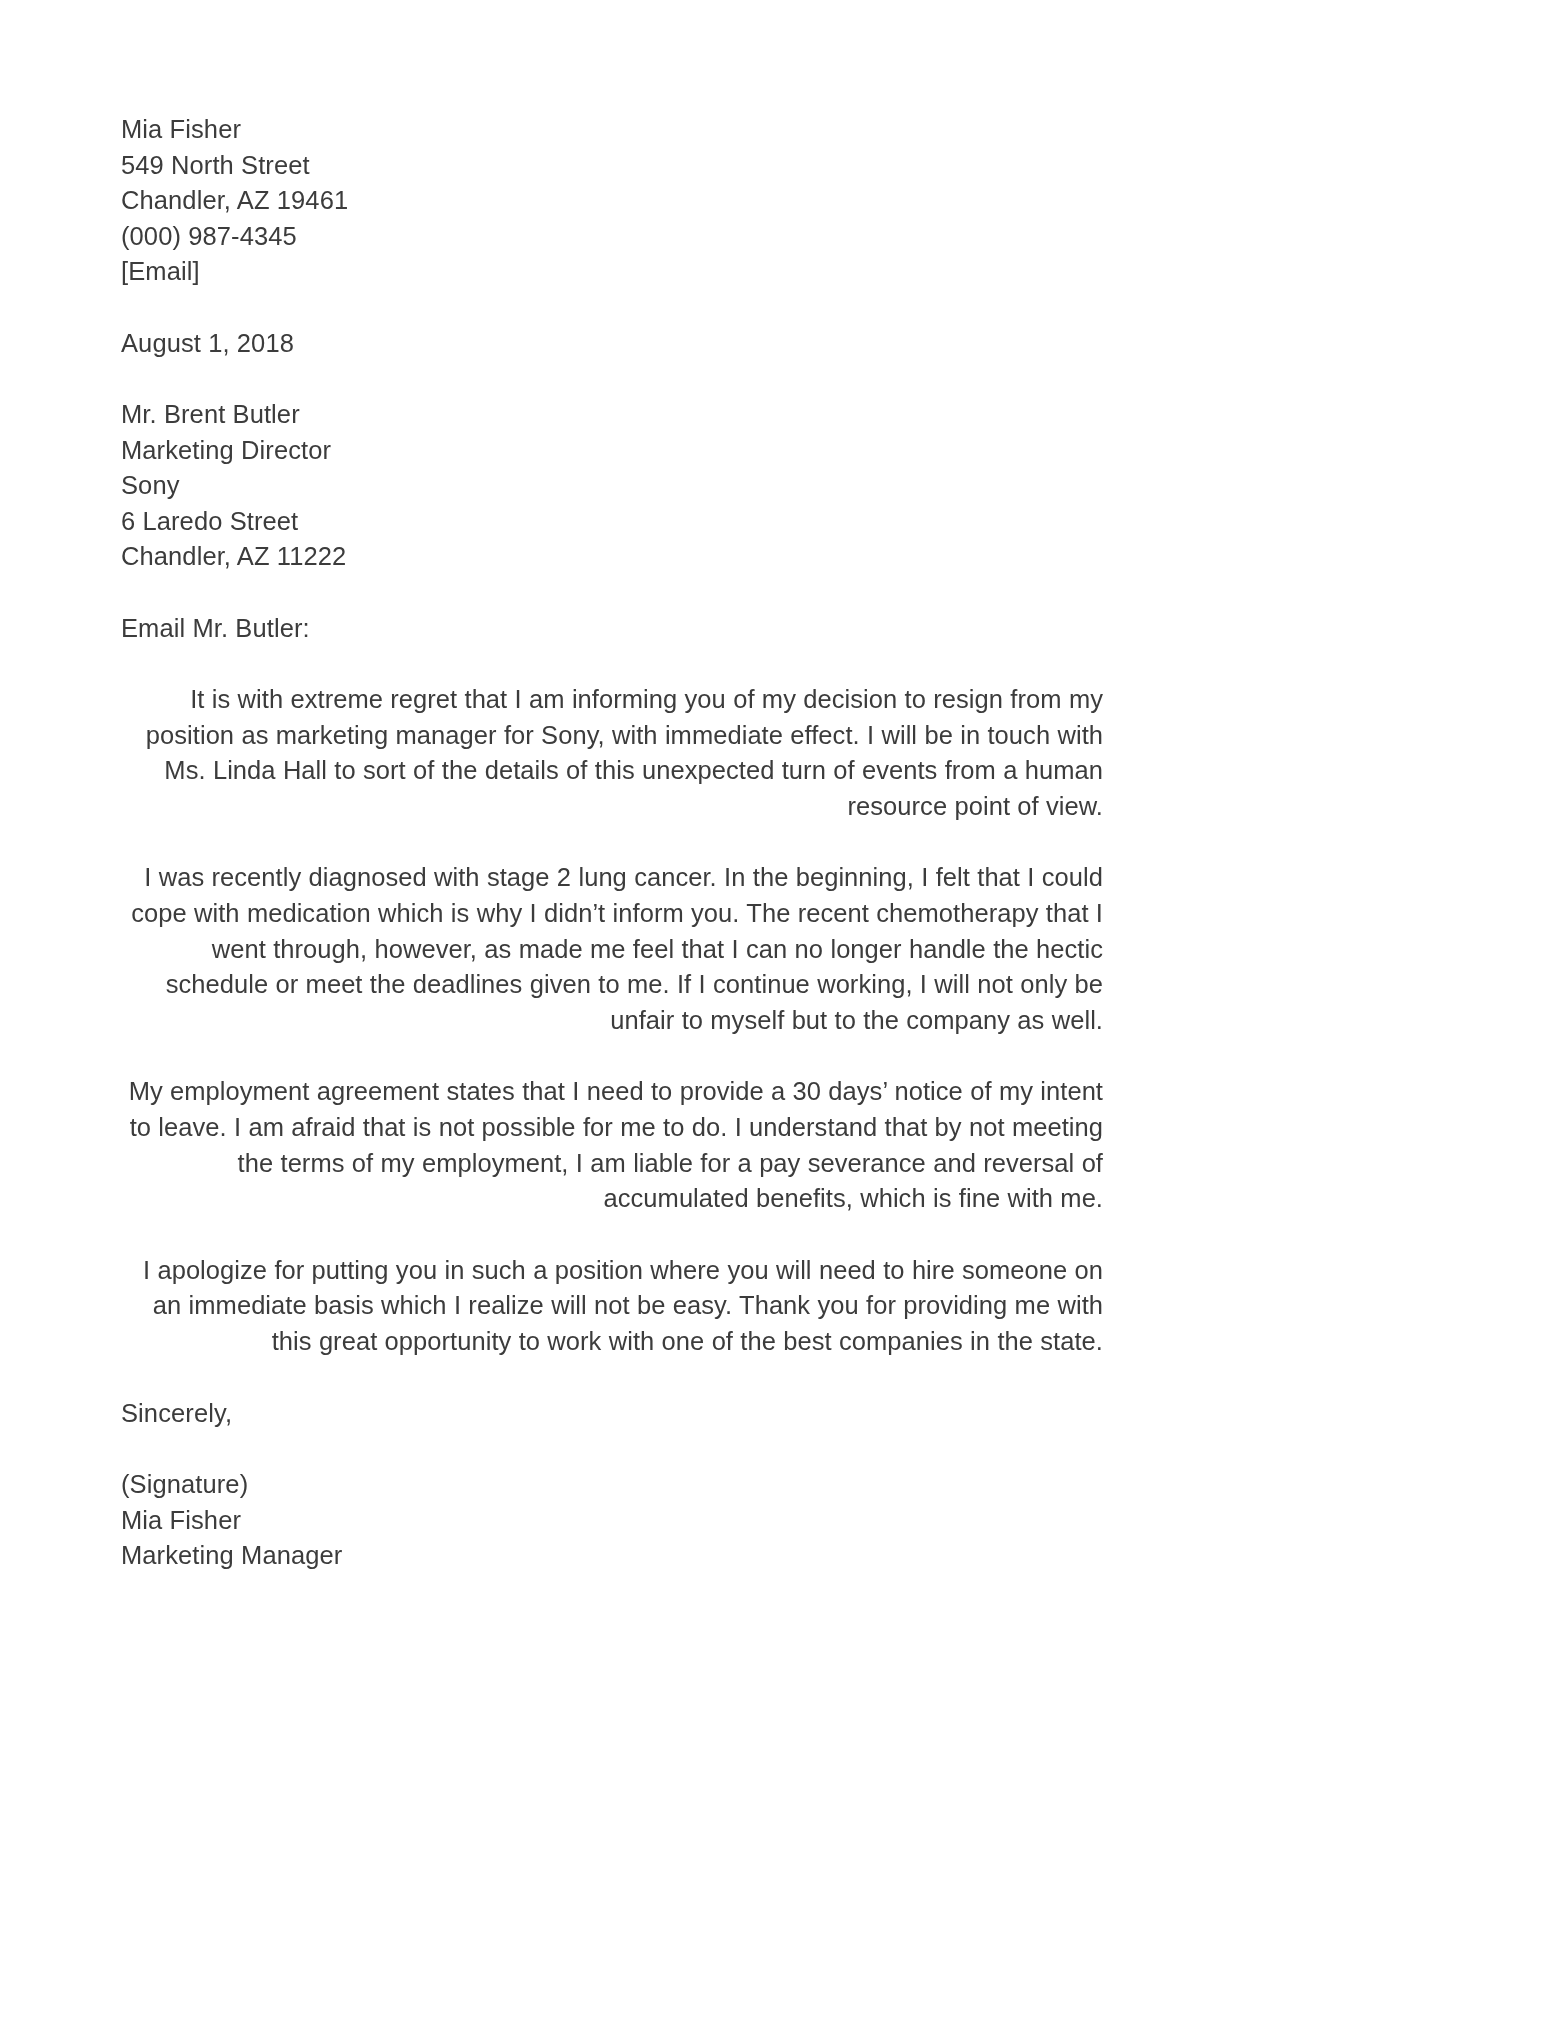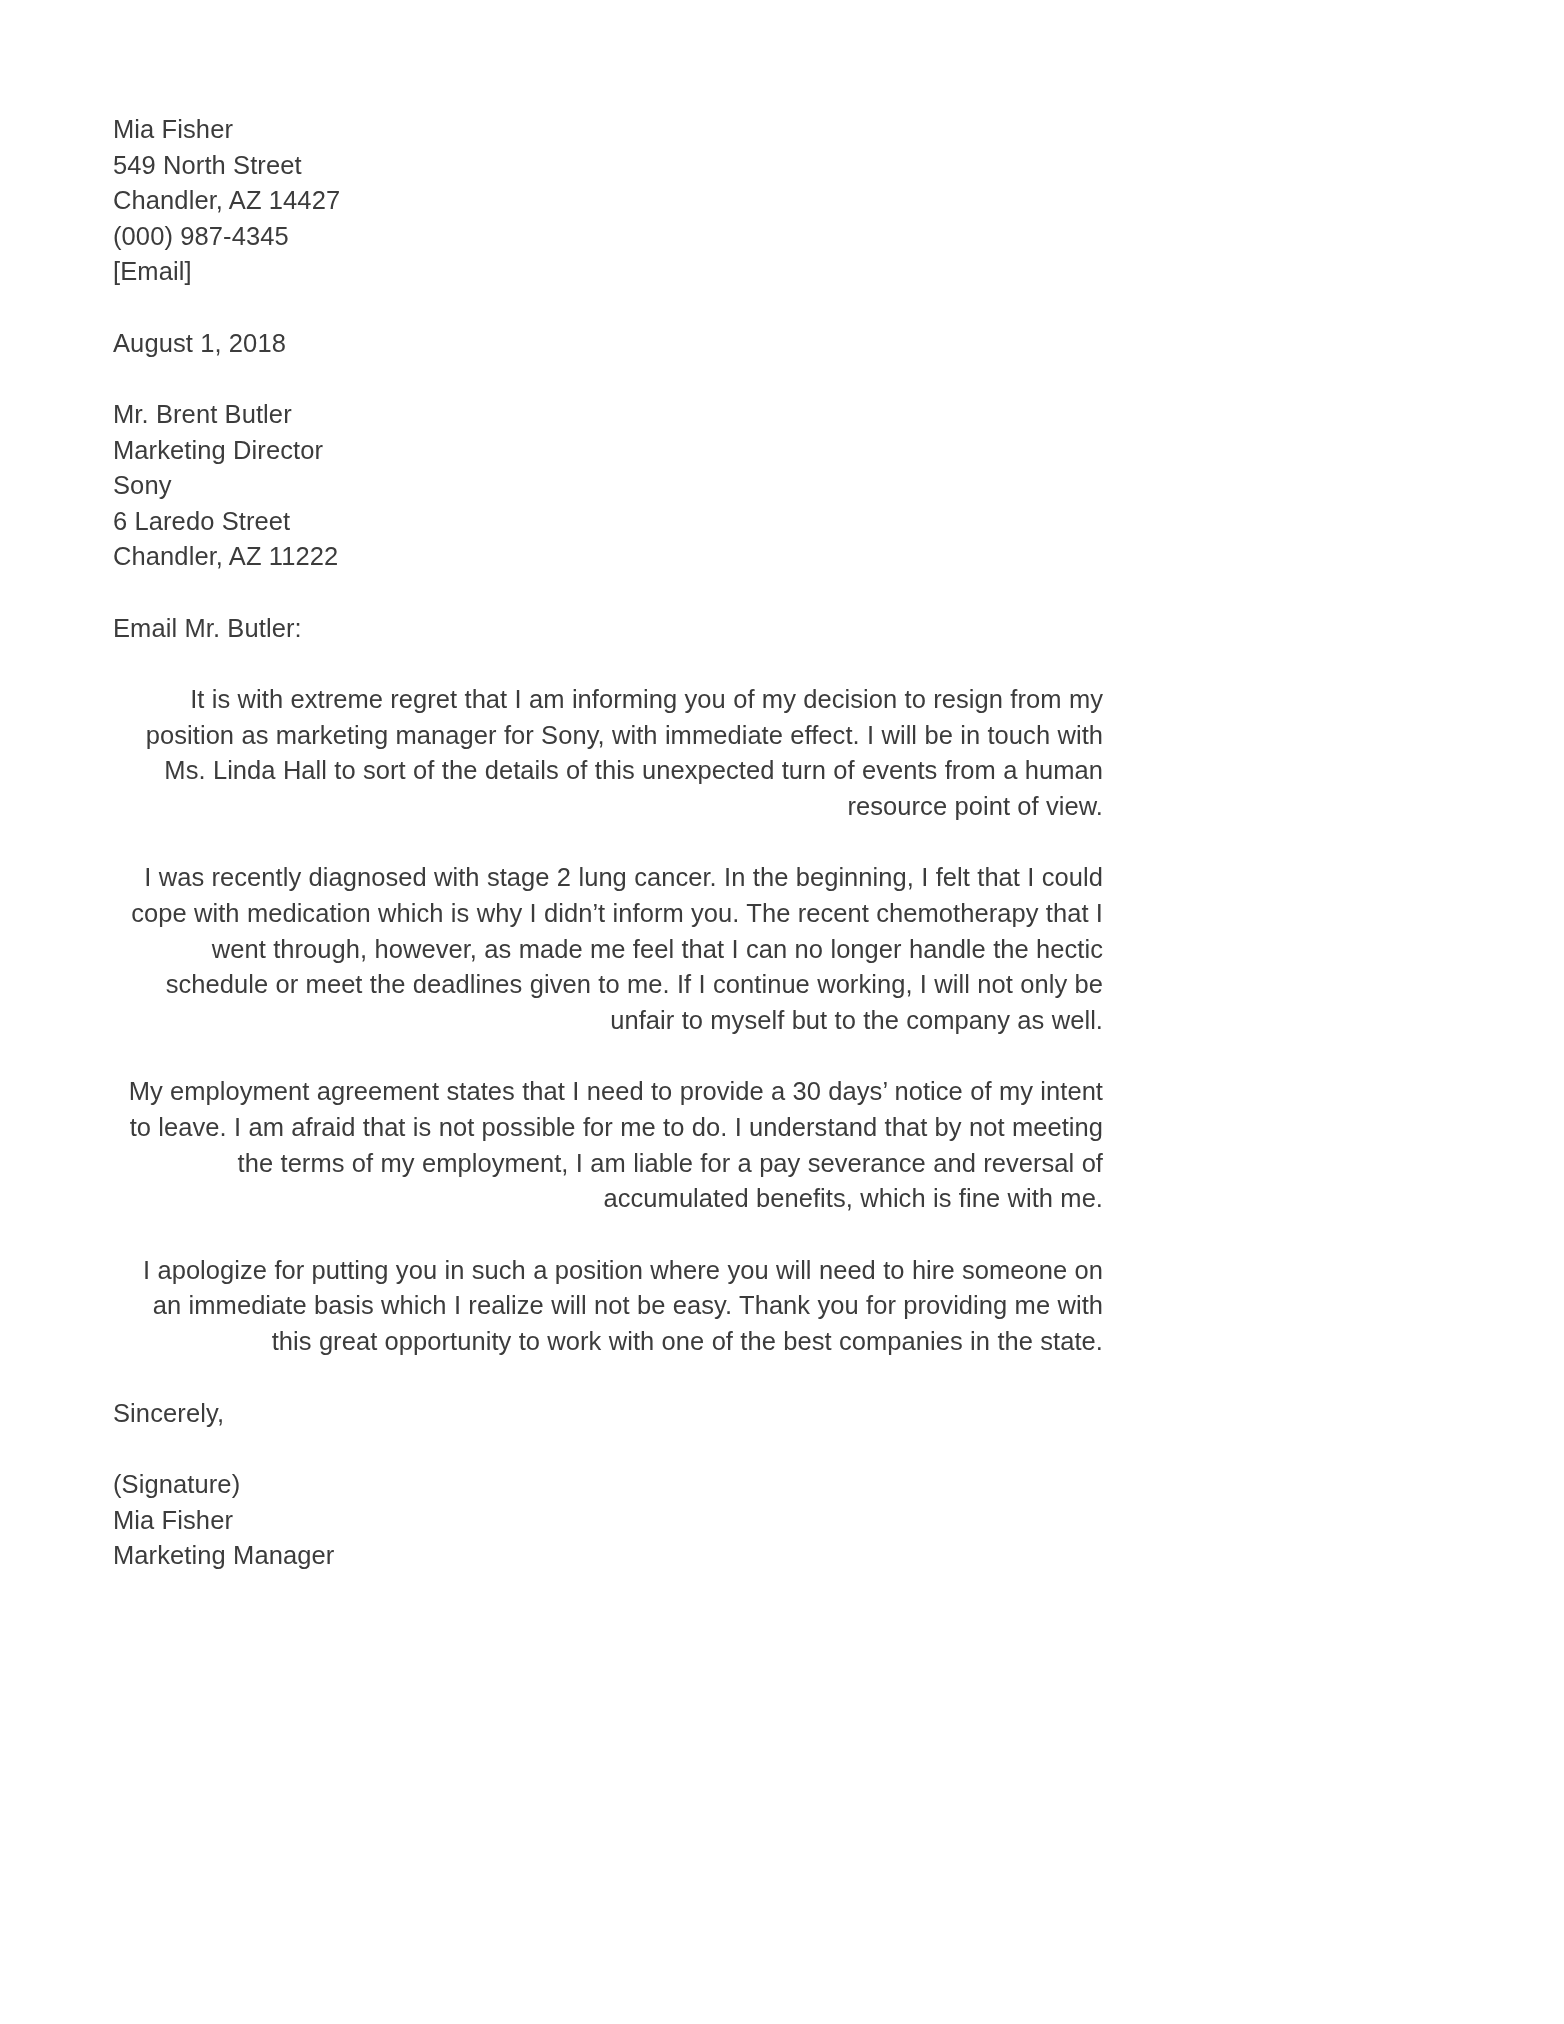--- a/index.html
+++ b/index.html
@@ -29,20 +29,21 @@
     width: 990px;
   }
   .block {
     font-size: 25.5px;
     line-height: 35.5px;
     color: #3c3c3c;
     letter-spacing: 0.1px;
   }
   .line {
     white-space: pre-wrap;
+    margin-left: 8px;
   }
   .gap-md { height: 36px; }
   .para {
     font-size: 25.5px;
     line-height: 35.6px;
     color: #3c3c3c;
     text-align: right;
     letter-spacing: 0.05px;
     word-spacing: 0.2px;
   }
@@ -56,21 +57,21 @@
 </style>
 </head>
 <body>
 
 <div class="page">
   <div class="letter">
 
     <div class="block sender-block">
       <div class="line">Mia Fisher</div>
       <div class="line">549 North Street</div>
-      <div class="line">Chandler, AZ 14427</div>
+      <div class="line">Chandler, AZ 19461</div>
       <div class="line">(000) 987-4345</div>
       <div class="line">[Email]</div>
     </div>
 
     <div class="gap-md"></div>
 
     <div class="block date-block">
       <div class="line">August 1, 2018</div>
     </div>
 

